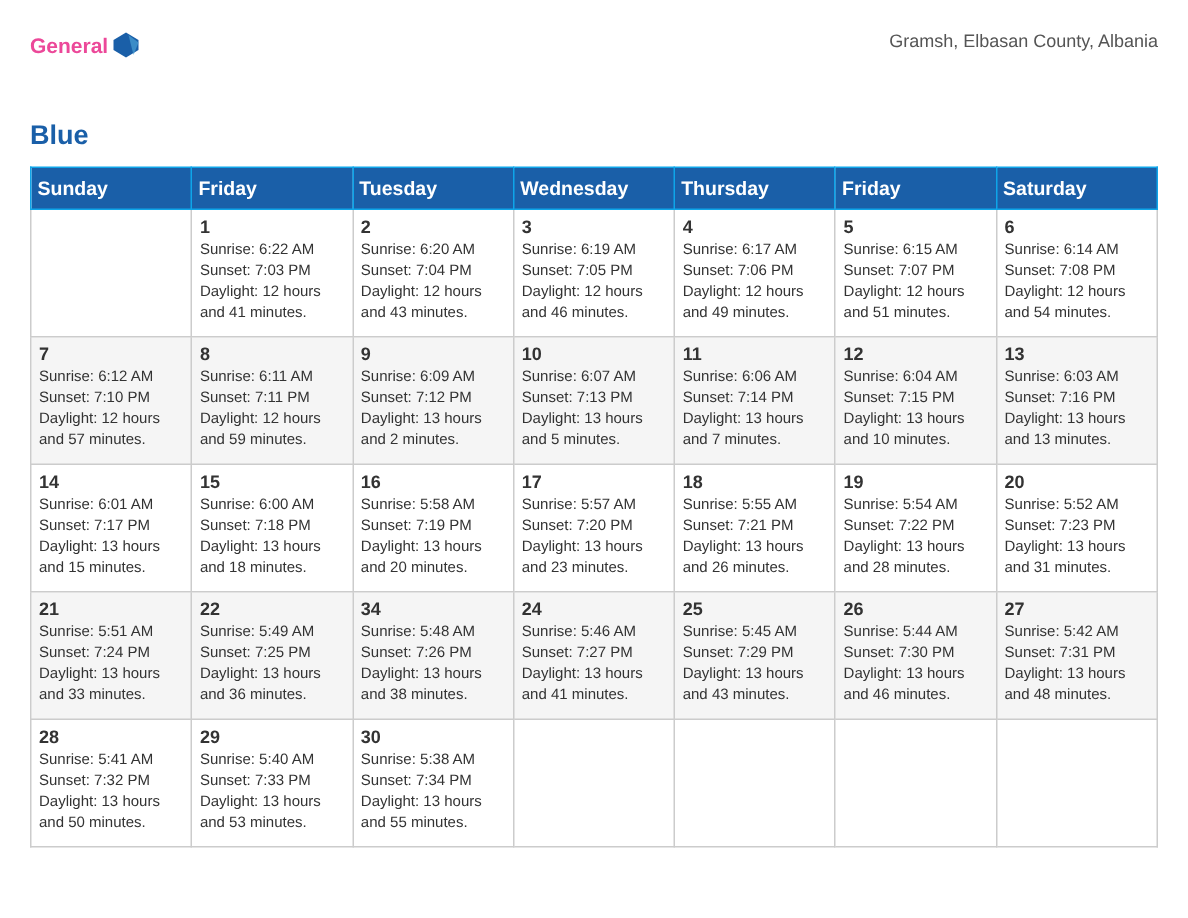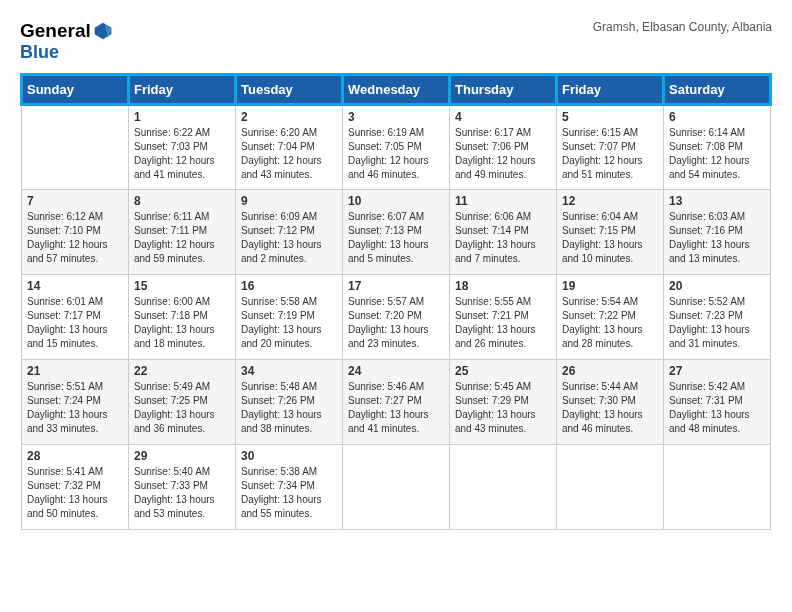--- a/index.html
+++ b/index.html
@@ -19,28 +19,29 @@
     .logo {
       display: flex;
       flex-direction: column;
       align-items: flex-start;
     }
     .logo-text {
       display: flex;
       align-items: center;
     }
     .logo-general {
-      font-size: 19px;
-      font-weight: bold;
-      color: #000000;
+      font-size: 14px;
+      font-weight: bold;
+      color: #ec4899;
     }
     .logo-blue {
       font-size: 18px;
       font-weight: bold;
       color: #1a5fa8;
+      margin-top: 40px;
     }
     .logo-icon {
       width: 20px;
       height: 20px;
       margin-left: 2px;
     }
     .title-section {
       text-align: right;
     }
     .month-title {
@@ -57,21 +58,21 @@
       border-collapse: collapse;
       font-size: 11px;
     }
     .calendar-table th {
       background-color: #1a5fa8;
       color: #fff;
       padding: 6px 4px;
       text-align: left;
       font-size: 13px;
       font-weight: bold;
-      border: 3px solid #0ea5e9;
+      border: 1px solid #0ea5e9;
     }
     .calendar-table td {
       border: 1px solid #ccc;
       vertical-align: top;
       padding: 4px 5px;
       width: calc(100% / 7);
       min-height: 80px;
       height: 85px;
     }
     .day-number {

